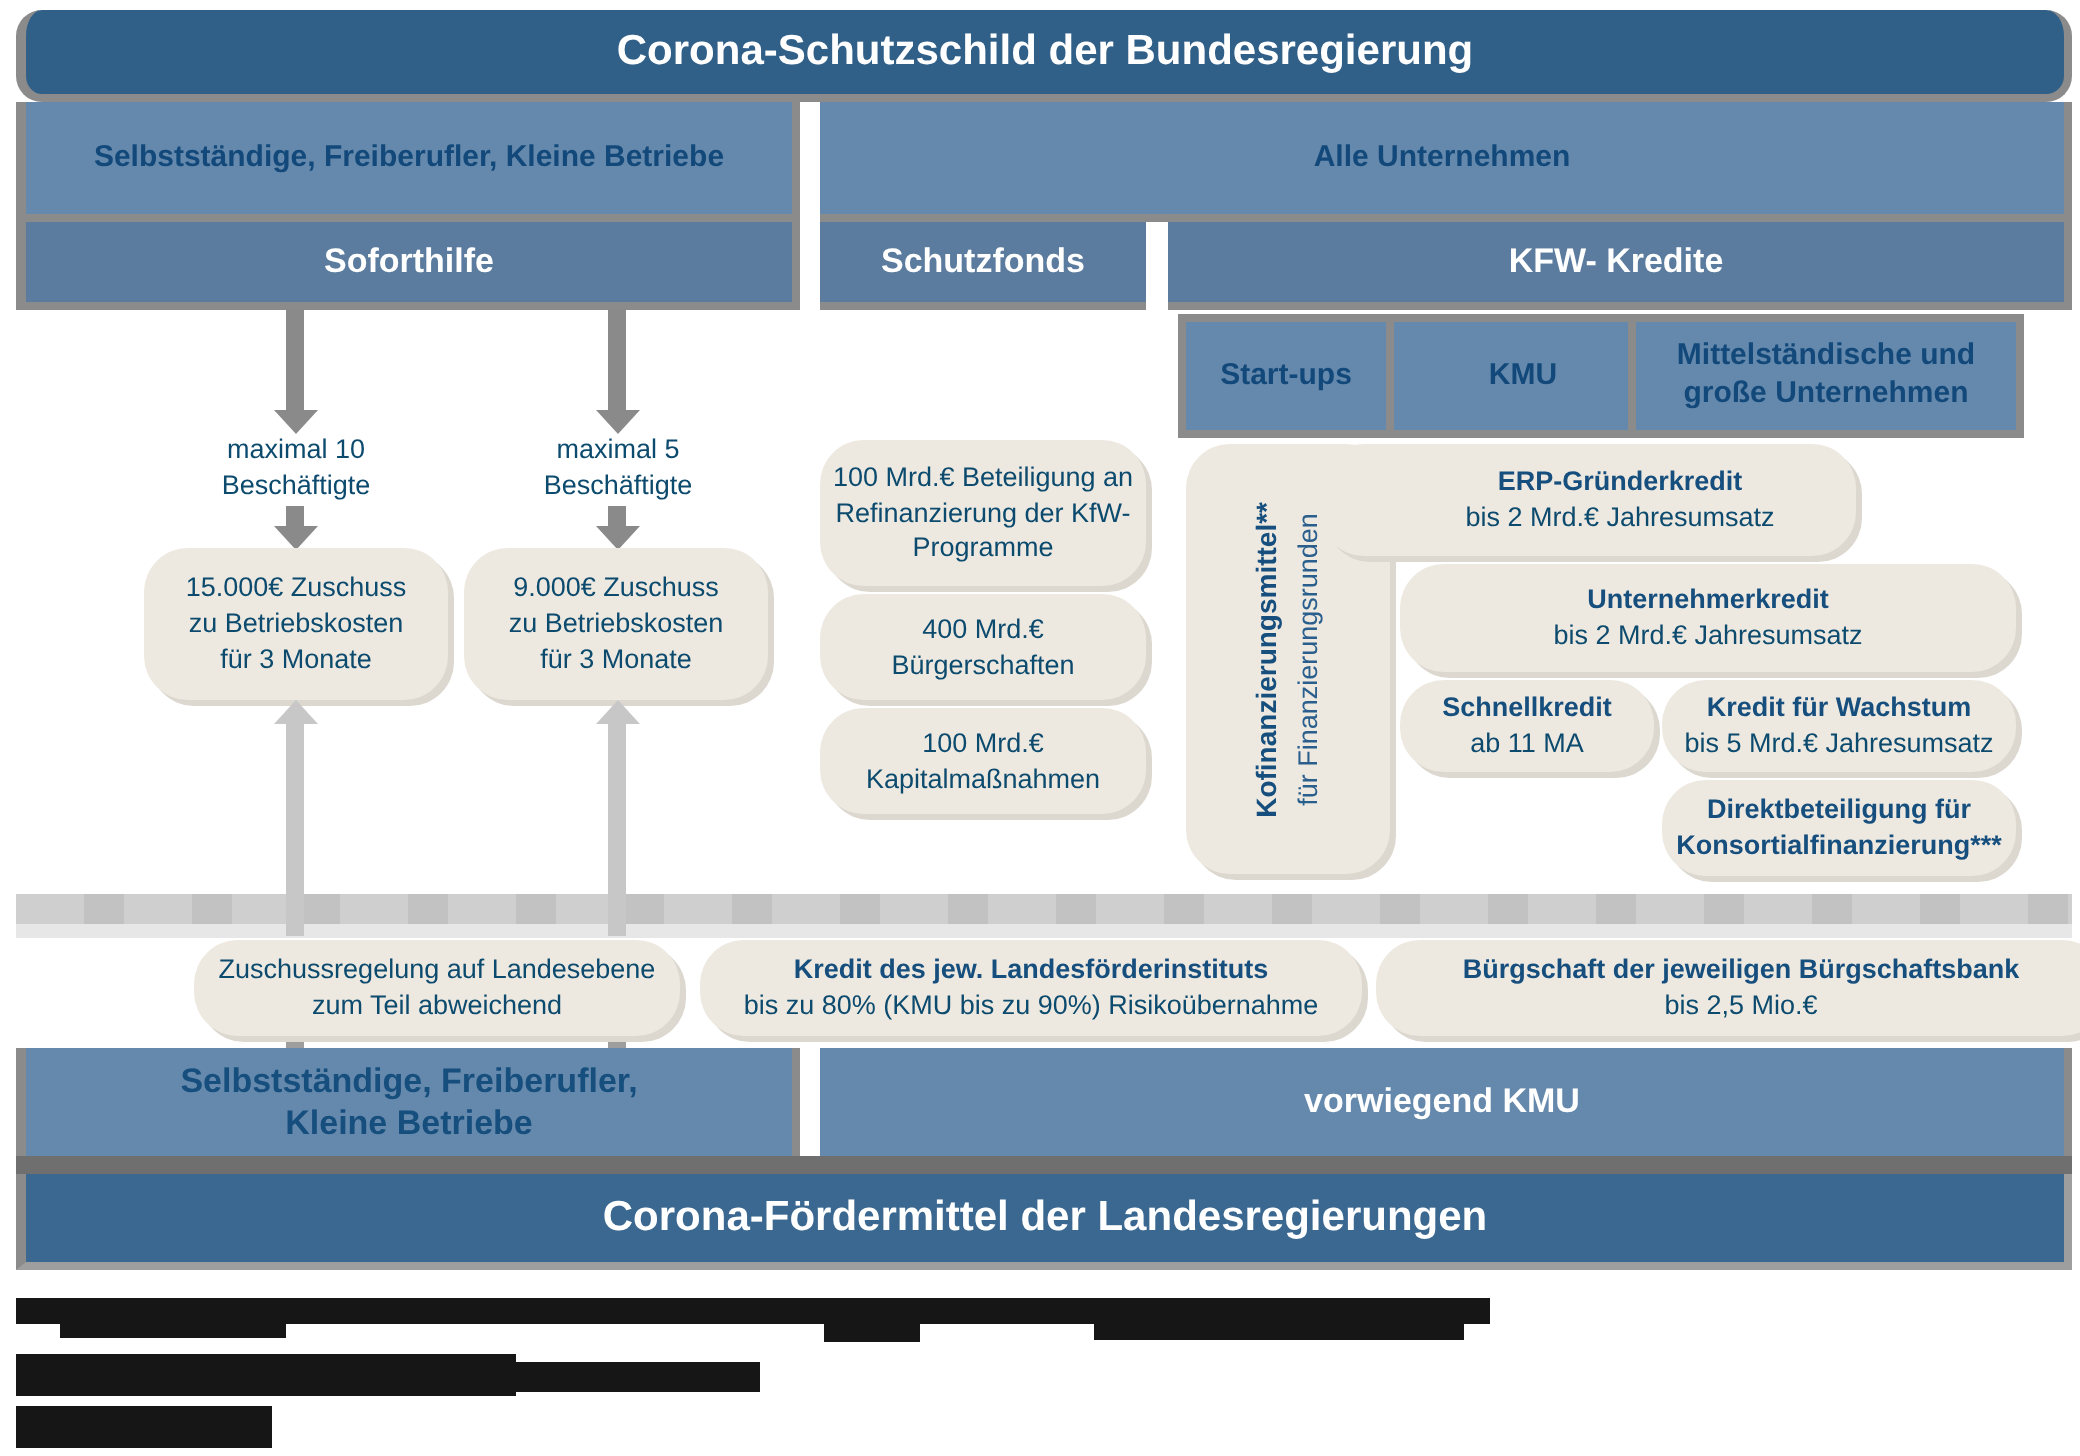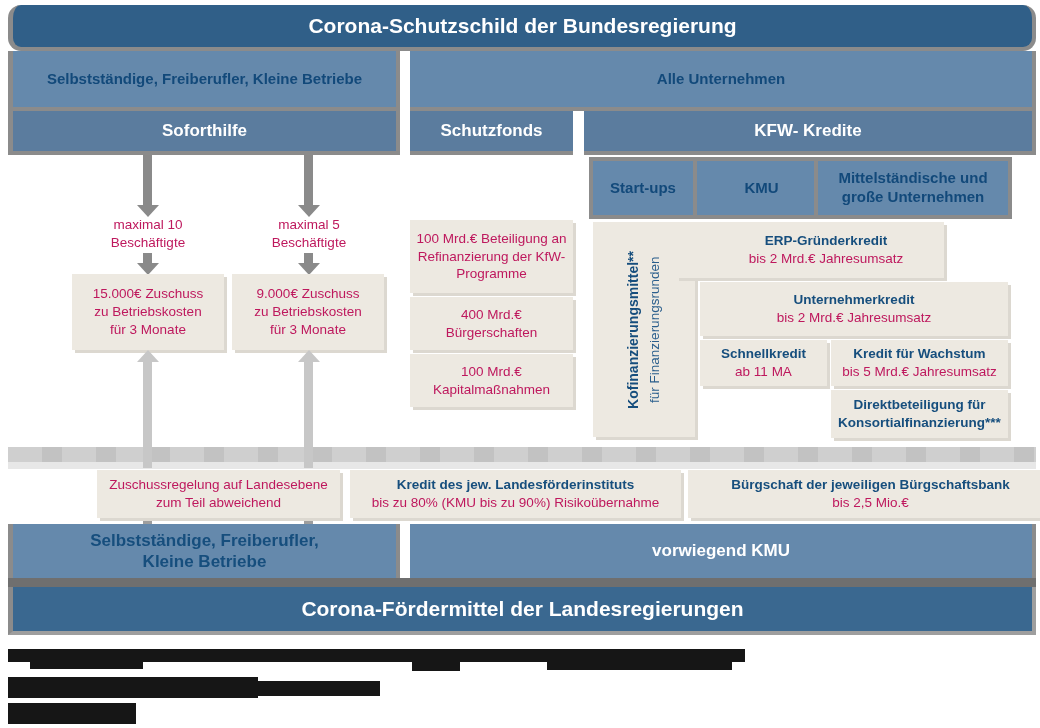--- a/index.html
+++ b/index.html
@@ -7,23 +7,23 @@
   #canvas{position:relative;width:1040px;height:728px;background:#fff;overflow:hidden;}
   .abs{position:absolute;box-sizing:border-box;}
   .flex{display:flex;align-items:center;justify-content:center;text-align:center;}
   .col{display:flex;flex-direction:column;align-items:center;justify-content:center;text-align:center;}
   .pre{white-space:pre-line;}
   .banner{color:#fff;font-weight:bold;font-size:21px;}
   .bar-mid{background:#6589AC;}
   .bar-dark{background:#5B7C9E;}
   .hdr-label{color:#12497A;font-weight:bold;font-size:15px;line-height:1.25;}
   .bar-label-white{color:#fff;font-weight:bold;font-size:17px;}
-  .bodytxt{color:#be185d;font-size:13.5px;line-height:1.32;}
+  .bodytxt{color:#0c4a6e;font-size:13.5px;line-height:1.32;}
   .titletxt{color:#164E7D;font-weight:bold;font-size:13.5px;line-height:1.32;}
-  .beige{background:#EDE9E1;box-shadow:3px 3px 0 #DCD8D0;}
+  .beige{background:#EDE9E1;box-shadow:3px 3px 0 #DCD8D0;border-radius:22px;}
   .tri-down{width:0;height:0;border-left:11px solid transparent;border-right:11px solid transparent;border-top:12px solid #8A8A8A;}
   .tri-up{width:0;height:0;border-left:11px solid transparent;border-right:11px solid transparent;border-bottom:12px solid #C7C7C7;}
   .vline-dark{background:#8A8A8A;}
   .vline-light{background:#C7C7C7;}
   .nub{background:#B3B3B3;}
   .gray-frame{border-color:#8B8B8B;border-style:solid;border-width:0;}
   .band{background:repeating-linear-gradient(90deg,#CFCFCF 0 34px,#C2C2C2 34px 54px);}
   .redact{background:#161616;}
   .vtext{writing-mode:vertical-rl;transform:rotate(180deg);text-align:center;line-height:1.55;}
   .vtext .vt-title{color:#164E7D;font-weight:bold;font-size:14px;}
@@ -95,21 +95,21 @@
   <div class="abs flex beige bodytxt pre" style="left:410px;top:354px;width:163px;height:53px;">100 Mrd.€
 Kapitalmaßnahmen</div>
 
   <div class="abs flex beige" style="left:593px;top:222px;width:102px;height:215px;">
     <div class="vtext">
       <div class="vt-title">Kofinanzierungsmittel**</div>
       <div class="vt-sub">für Finanzierungsrunden</div>
     </div>
   </div>
 
-  <div class="abs col beige" style="left:676px;top:222px;width:268px;height:56px;padding-left:32px;">
+  <div class="abs col beige" style="left:660px;top:222px;width:268px;height:56px;padding-left:32px;">
     <div class="titletxt">ERP-Gründerkredit</div>
     <div class="bodytxt">bis 2 Mrd.€ Jahresumsatz</div>
   </div>
   <div class="abs col beige" style="left:700px;top:282px;width:308px;height:54px;">
     <div class="titletxt">Unternehmerkredit</div>
     <div class="bodytxt">bis 2 Mrd.€ Jahresumsatz</div>
   </div>
   <div class="abs col beige" style="left:700px;top:340px;width:127px;height:46px;">
     <div class="titletxt">Schnellkredit</div>
     <div class="bodytxt">ab 11 MA</div>

